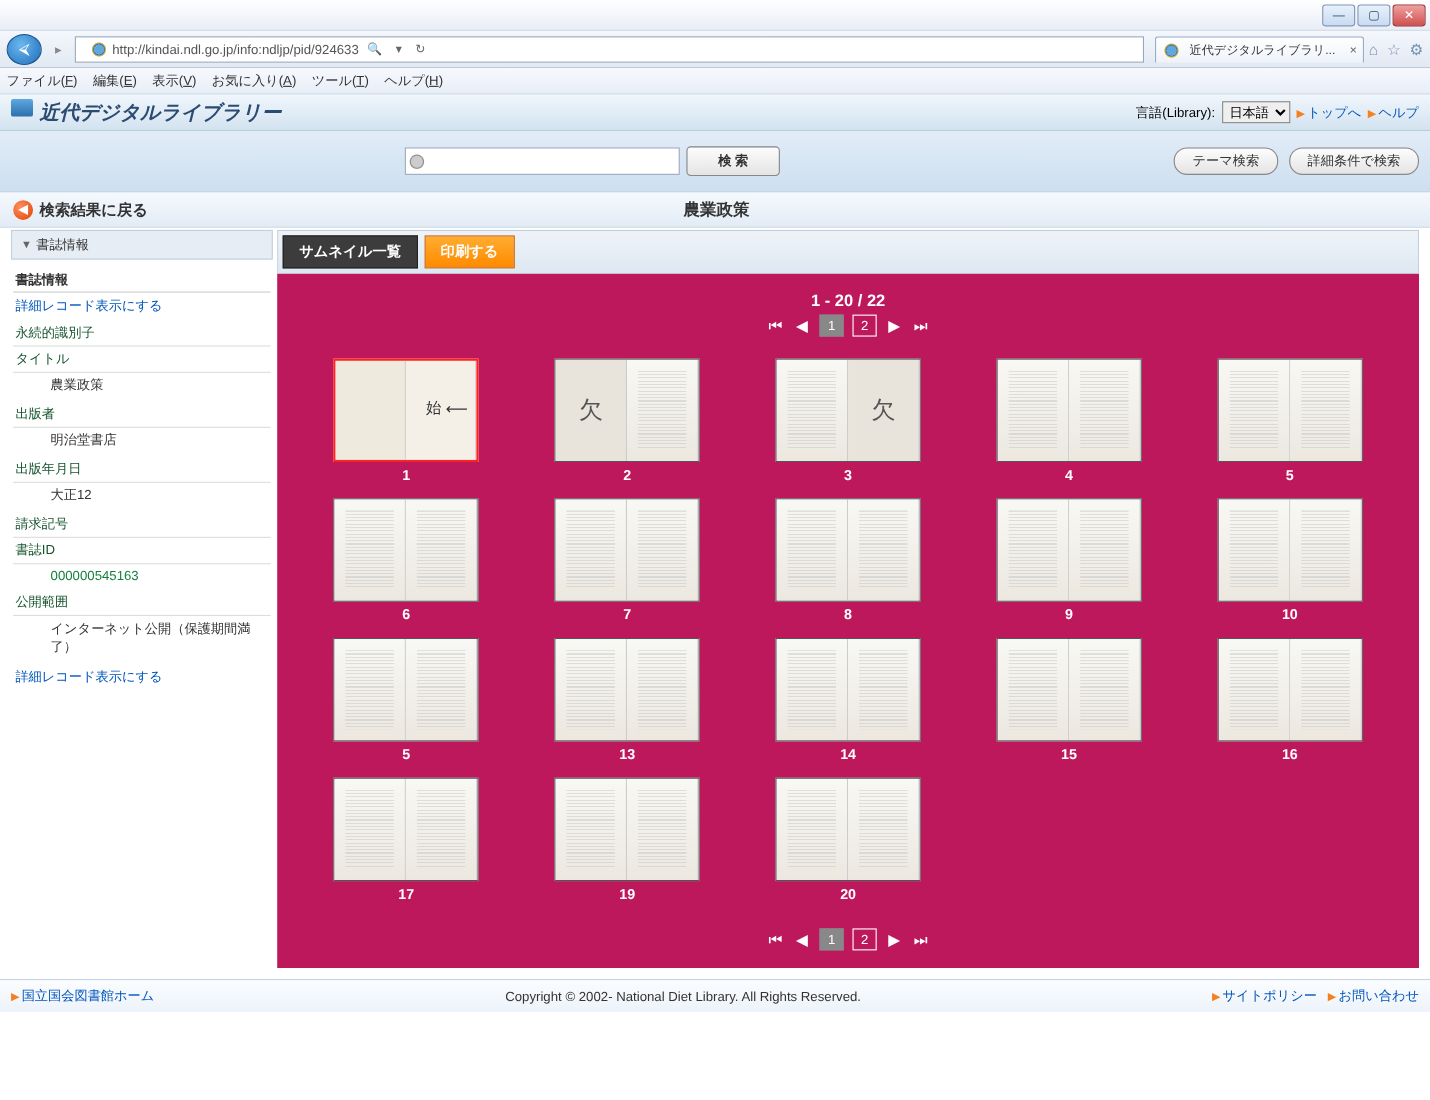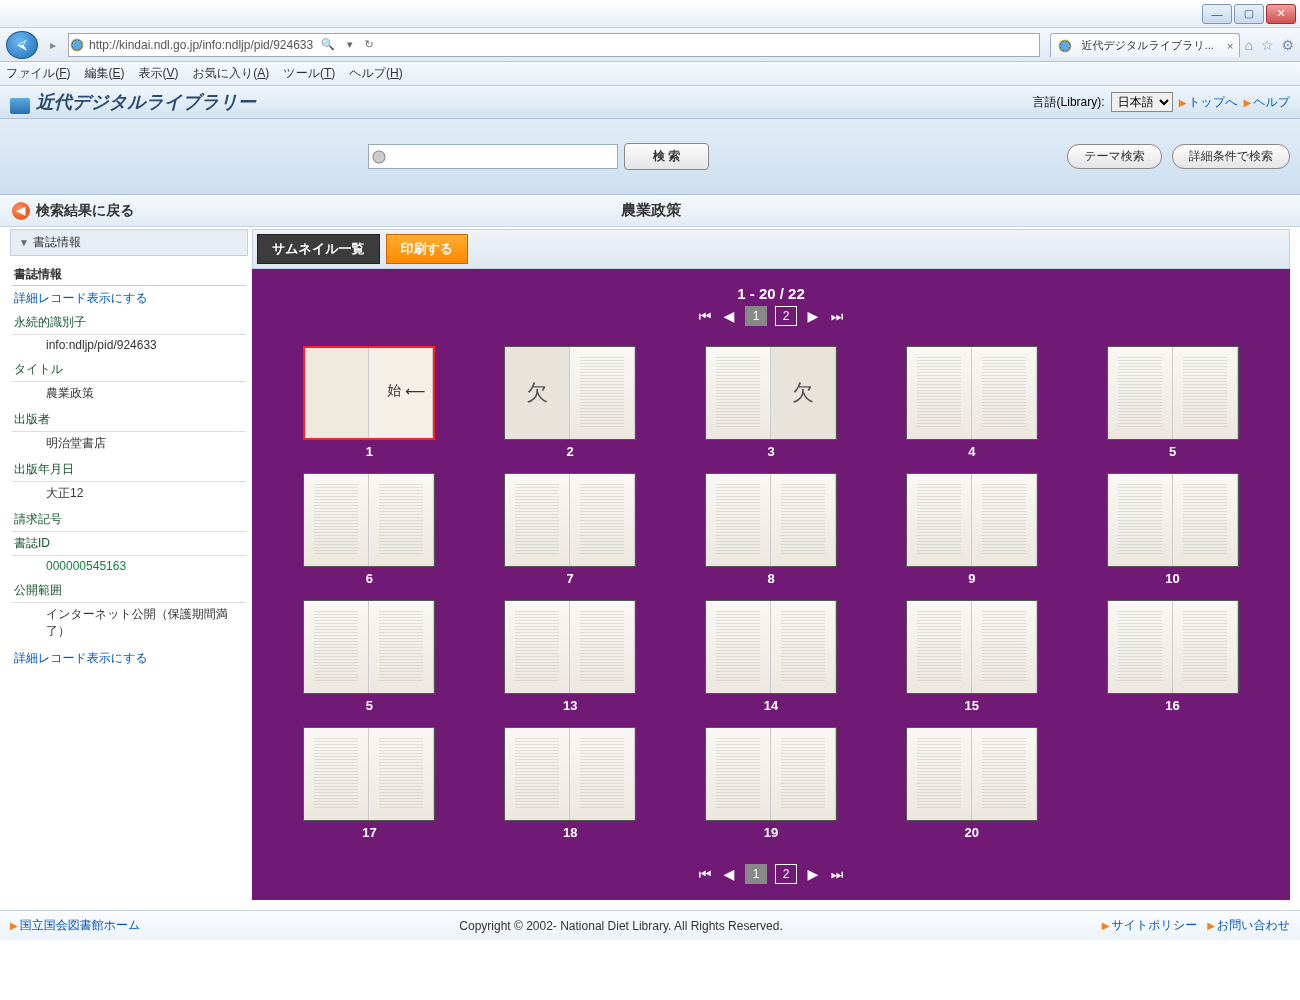--- a/index.html
+++ b/index.html
@@ -4,41 +4,41 @@
 <style>
 *{margin:0;padding:0;box-sizing:border-box;font-family:"MS PGothic","Meiryo",sans-serif;}
 body{background:#fff;font-size:12px;}
 
 .ie-titlebar{height:28px;background:linear-gradient(#fff,#e8eef7);border-bottom:1px solid #c5d0e0;display:flex;justify-content:flex-end;align-items:center;padding:0 4px;}
 .win-btn{width:30px;height:20px;border:1px solid #7b96b8;border-radius:3px;background:linear-gradient(#e8f1fb,#c9dbf0);margin-left:2px;display:flex;align-items:center;justify-content:center;font-size:11px;color:#2b4c72;}
 .win-close{background:linear-gradient(#f0a0a0,#d05050);border-color:#a03030;color:#fff;}
 .ie-nav{height:34px;background:linear-gradient(#f4f7fc,#e2e9f3);display:flex;align-items:center;padding:2px 6px;border-bottom:1px solid #b6c4d6;gap:4px;}
 .ie-back{width:32px;height:28px;background:radial-gradient(circle at 40% 35%,#6bb8f0,#1e6db8);border-radius:50%;display:flex;align-items:center;justify-content:center;color:#fff;font-size:14px;border:1px solid #1a5890;}
 .ie-fwd{width:22px;height:22px;display:flex;align-items:center;justify-content:center;color:#888;font-size:12px;}
-.addr-bar{flex:1;height:24px;border:1px solid #9aa9bd;background:#fff;display:flex;align-items:center;padding:0 0;font-size:12px;color:#555;}
+.addr-bar{flex:1;height:24px;border:1px solid #9aa9bd;background:#fff;display:flex;align-items:center;padding:0 13px;font-size:12px;color:#555;}
 .addr-icon{width:16px;height:16px;background:radial-gradient(circle,#5fa8e0 40%,#2b6fae 42%,#f0c040 55%,transparent 60%);border-radius:2px;margin-right:4px;}
 .addr-ctrl{margin-left:4px;color:#666;font-size:11px;padding:0 4px;}
 .ie-tabs{display:flex;align-items:center;margin-left:6px;}
 .ie-tab{height:24px;min-width:190px;background:linear-gradient(#fff,#eef3fa);border:1px solid #9caec6;border-bottom:none;border-radius:3px 3px 0 0;display:flex;align-items:center;padding:0 6px;font-size:11px;color:#333;gap:4px;margin-bottom:-1px;}
 .ie-tabx{margin-left:auto;color:#666;}
 .ie-right{margin-left:auto;display:flex;gap:8px;color:#7590b0;}
 .ie-right span{font-size:14px;}
 .ie-menubar{height:24px;background:linear-gradient(#f6f9fe,#e8eef7);border-bottom:1px solid #c0ccdc;display:flex;align-items:center;padding:0 6px;font-size:12px;color:#333;gap:14px;}
 .ie-menubar span u{text-decoration:underline;}
 
 .app-hdr{background:linear-gradient(#f0f6fc,#d3e3f0);border-bottom:1px solid #b0c2d8;display:flex;align-items:center;padding:4px 10px;}
-.logo{display:flex;align-items:flex-end;gap:6px;}
+.logo{display:flex;align-items:flex-start;gap:6px;}
 .logo-icon{width:20px;height:16px;background:linear-gradient(#5fa8e0,#2b6fae);border-radius:2px;}
 .logo-text{font-size:18px;font-style:italic;color:#2b4c72;font-weight:bold;}
 .hdr-right{margin-left:auto;display:flex;align-items:center;gap:6px;font-size:12px;}
 .lang-select{border:1px solid #888;font-size:12px;padding:1px 2px;}
 .hlink{color:#0055bb;text-decoration:none;}
 .arrow{color:#f58020;font-size:10px;margin-right:2px;}
 
-.search-strip{background:linear-gradient(#e2ecf7,#cddff0);border-bottom:1px solid #b0c2d8;padding:24px 10px;display:flex;align-items:center;}
+.search-strip{background:linear-gradient(#e2ecf7,#cddff0);border-bottom:1px solid #b0c2d8;padding:14px 10px;display:flex;align-items:center;}
 .search-center{margin:0 auto;display:flex;align-items:center;gap:6px;}
 .search-box{width:250px;height:25px;border:1px solid #98a8be;background:#fff;padding:0 24px;font-size:12px;background-image:radial-gradient(circle at 10px 12px,#ccc 5px,#888 6px,transparent 7px);}
 .btn{border:1px solid #888;border-radius:12px;padding:3px 16px;background:linear-gradient(#fdfdfd,#e4e4e4);font-size:12px;color:#333;}
 .btn-search{border-radius:4px;padding:4px 28px;font-weight:bold;}
 .search-right{display:flex;gap:10px;}
 
 .back-strip{background:linear-gradient(#f5f9fd,#e2ecf5);padding:6px 12px;display:flex;align-items:center;border-bottom:1px solid #c5d3e4;}
 .back-link{color:#333;font-weight:bold;font-size:14px;display:flex;align-items:center;gap:6px;}
 .back-icon{width:18px;height:18px;border-radius:50%;background:radial-gradient(circle at 35% 35%,#ff9060,#e04000);display:flex;align-items:center;justify-content:center;color:#fff;font-size:11px;}
 .doc-title{margin:0 auto;font-size:15px;font-weight:bold;color:#333;transform:translateX(-60px);}
@@ -51,21 +51,21 @@
 .meta-h{font-weight:bold;border-bottom:1px solid #ccc;padding:4px 2px 2px;color:#333;}
 .meta-sub{color:#14532d;border-bottom:1px solid #ddd;padding:3px 2px;}
 .meta-val{padding:3px 2px 6px 34px;color:#333;}
 .meta-link{color:#15803d;}
 .meta-row-link{color:#0055bb;padding:4px 2px;display:block;}
 
 .viewer{flex:1;}
 .view-tabs{background:linear-gradient(#eef3f9,#dee8f2);padding:4px;display:flex;gap:6px;border:1px solid #c3cfdc;}
 .vtab{padding:5px 14px;font-size:13px;font-weight:bold;background:#3c3c3c;color:#fff;border:1px solid #222;}
 .vtab.print{background:linear-gradient(#ffad30,#ff8a00);border-color:#d06000;}
-.thumb-area{background:#701a75;padding:12px;color:#fff;}
+.thumb-area{background:#be185d;padding:12px;color:#fff;}
 .pager{text-align:center;padding:4px;}
 .pager-count{font-size:15px;font-weight:bold;}
 .pager-ctrl{display:flex;justify-content:center;gap:8px;margin-top:4px;align-items:center;}
 .pnum{border:1px solid #fff;width:22px;height:20px;display:flex;align-items:center;justify-content:center;font-size:12px;}
 .pnum.active{background:#888;border-color:#888;}
 .pbtn{color:#fff;font-size:14px;width:16px;text-align:center;}
 .grid{display:grid;grid-template-columns:repeat(5,1fr);gap:14px 30px;padding:16px 20px;}
 .thumb{display:flex;flex-direction:column;align-items:center;}
 .timg{width:132px;height:94px;background:#f4f4f0;border:1px solid #555;position:relative;overflow:hidden;display:flex;}
 .timg.sel{border:2px solid #ff2020;}
@@ -156,21 +156,20 @@
   <div class="sidebar">
     <div class="side-sec">
       <span class="side-tri">▼</span>
       <span>書誌情報</span>
     </div>
     <div class="meta">
       <div class="meta-h">書誌情報</div>
       <a class="meta-row-link">詳細レコード表示にする</a>
       <div id="meta-fields">
     <div class="meta-sub">永続的識別子</div>
-    <div class="meta-val ">info:ndljp/pid/924633</div>
 
     <div class="meta-sub">タイトル</div>
     <div class="meta-val ">農業政策</div>
 
     <div class="meta-sub">出版者</div>
     <div class="meta-val ">明治堂書店</div>
 
     <div class="meta-sub">出版年月日</div>
     <div class="meta-val ">大正12</div>
 
@@ -375,31 +374,20 @@
     </div>
           <div class="thumb">
       <div class="timg ">
               <div class="tpage">
                 <div class="ttext"></div>
               </div>
               <div class="tpage">
                 <div class="ttext"></div>
               </div>
             </div>
-      <div class="tlabel">18</div>
-    </div>
-          <div class="thumb">
-      <div class="timg ">
-              <div class="tpage">
-                <div class="ttext"></div>
-              </div>
-              <div class="tpage">
-                <div class="ttext"></div>
-              </div>
-            </div>
       <div class="tlabel">19</div>
     </div>
           <div class="thumb">
       <div class="timg ">
               <div class="tpage">
                 <div class="ttext"></div>
               </div>
               <div class="tpage">
                 <div class="ttext"></div>
               </div>

